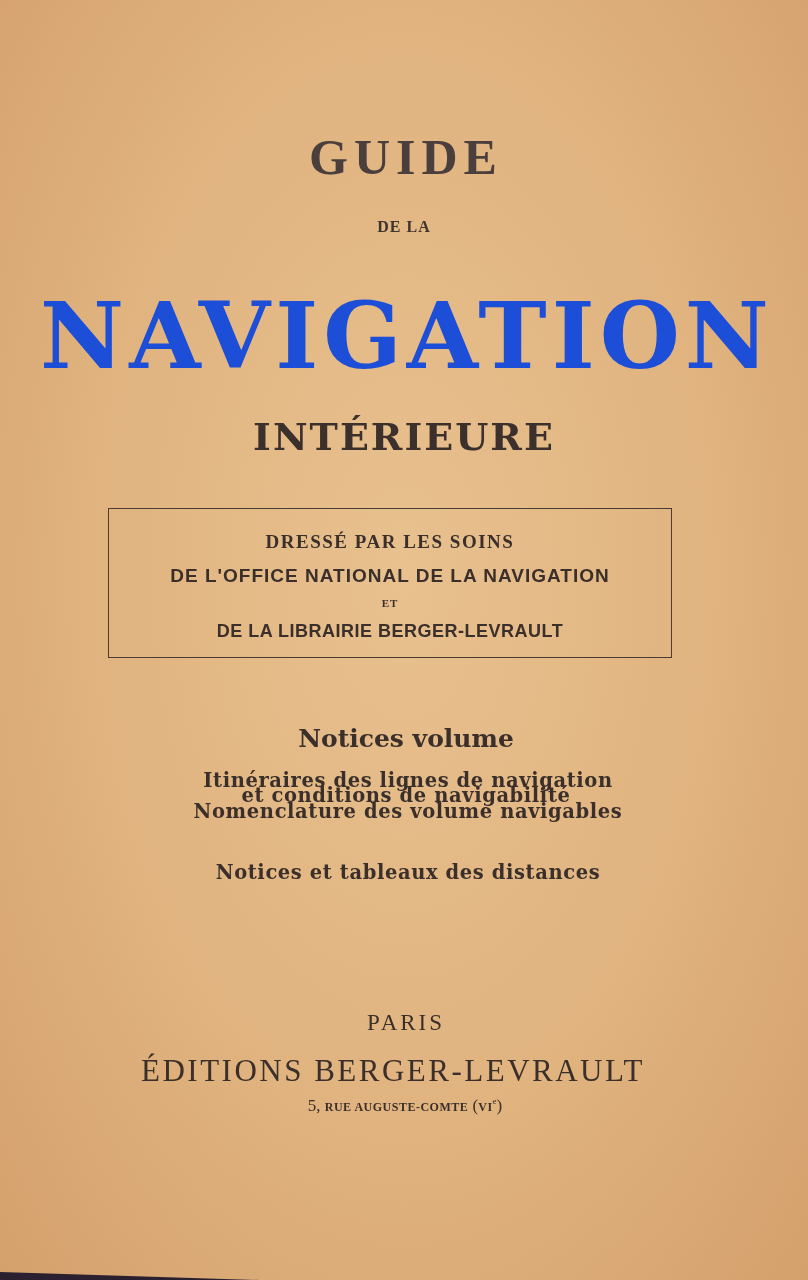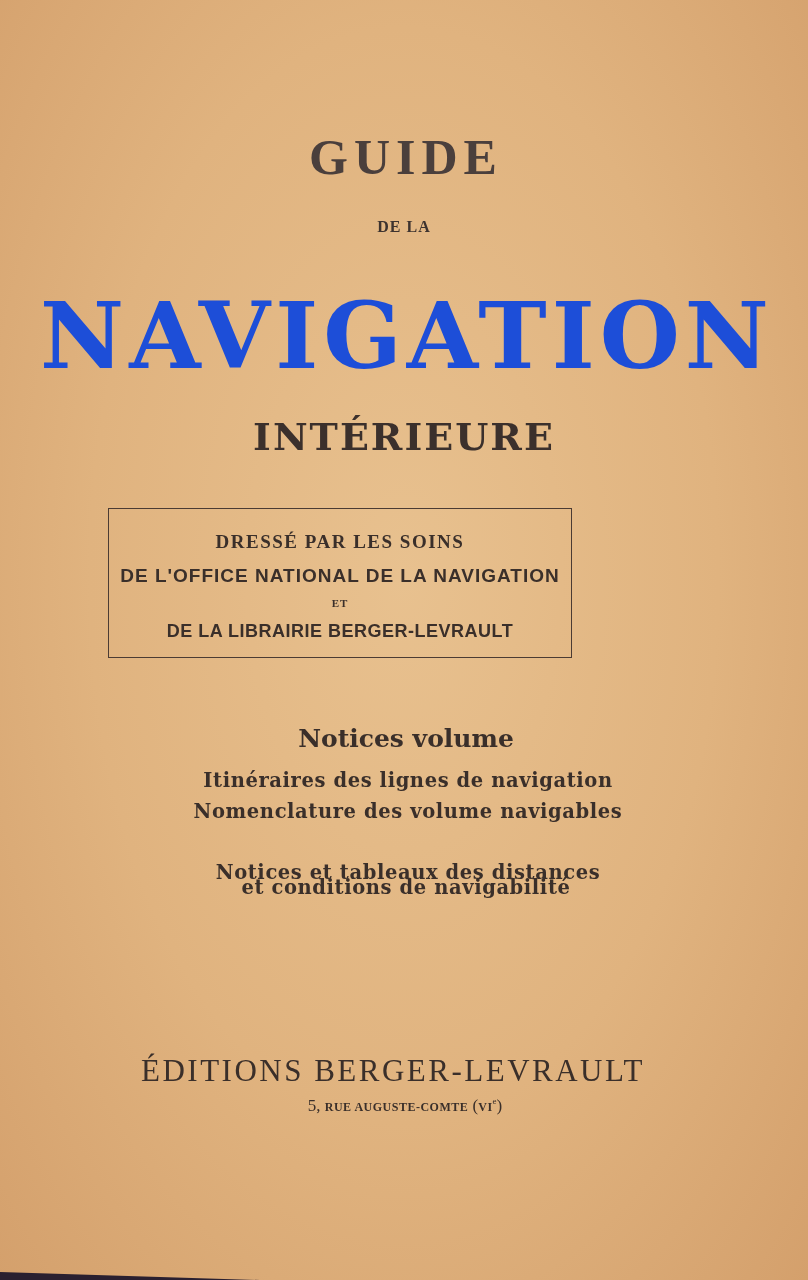--- a/index.html
+++ b/index.html
@@ -17,34 +17,34 @@
     .serif { font-family: "DejaVu Serif", "Liberation Serif", serif; }
     .lib-serif { font-family: "Liberation Serif", "DejaVu Serif", serif; }
     .sans { font-family: "Liberation Sans", "DejaVu Sans", sans-serif; }
 
     .guide { top: 128px; left: 4px; font-size: 50px; letter-spacing: 6px; font-weight: bold; color: #4a3f3c; }
     .dela { top: 218px; left: 0; font-size: 16px; font-weight: bold; letter-spacing: 1px; color: #3d332f; }
     .navigation { top: 282px; left: 6px; font-size: 92px; font-weight: bold; letter-spacing: 5px; color: #1d4ed8; }
     .interieure { top: 414px; left: 0; font-size: 38px; font-weight: bold; letter-spacing: 2px; color: #3b302c; }
 
     .box {
-      position: absolute; left: 108px; top: 508px; width: 464px; height: 150px;
+      position: absolute; left: 108px; top: 508px; width: 564px; height: 150px;
       border: 1.5px solid #4b3b33; box-sizing: border-box;
     }
     .box-line { position: absolute; left: 0; right: 0; text-align: center; white-space: nowrap; font-weight: bold; }
     .bl1 { top: 22px; font-size: 19px; font-weight: bold; letter-spacing: 1.5px; }
     .bl2 { top: 56px; font-size: 19px; letter-spacing: 1px; }
     .bl3 { top: 88px; font-size: 11px; font-weight: bold; letter-spacing: 1px; }
     .bl4 { top: 112px; font-size: 18px; letter-spacing: 0.5px; }
 
     .vol { top: 724px; left: 4px; font-size: 25px; font-weight: bold; }
     .li { font-size: 19.5px; font-weight: bold; letter-spacing: 0.6px; }
     .l1 { top: 769px; left: 8px; }
     .l2 { top: 800px; left: 8px; }
-    .l3 { top: 876px; left: 4px; }
+    .l3 { top: 784px; left: 4px; }
     .l4 { top: 861px; left: 8px; text-align: center; }
 
     .paris { top: 1010px; left: 4px; font-size: 23px; letter-spacing: 3px; }
     .editions { top: 1053px; left: -22px; font-size: 31px; letter-spacing: 2.5px; }
     .address { top: 1096px; left: 2px; font-size: 17px; }
     .address .sc { font-size: 12px; font-weight: bold; letter-spacing: 0.5px; }
     .year { top: 1134px; left: 4px; font-size: 20px; letter-spacing: 1px; }
     sup { font-size: 9px; }
   </style>
 </head>
@@ -62,20 +62,21 @@
     <div class="box-line lib-serif bl3">ET</div>
     <div class="box-line sans bl4">DE LA LIBRAIRIE BERGER-LEVRAULT</div>
   </div>
 
   <div class="center serif vol">Notices volume</div>
   <div class="center serif li l1">Itinéraires des lignes de navigation</div>
   <div class="center serif li l2">Nomenclature des volume navigables</div>
   <div class="center serif li l3">et conditions de navigabilité</div>
   <div class="center serif li l4">Notices et tableaux des distances</div>
 
+  <div class="center lib-serif paris">PARIS</div>
   <div class="center lib-serif editions">ÉDITIONS BERGER-LEVRAULT</div>
   <div class="center lib-serif address">
     <span>5,</span>
     <span class="sc">RUE AUGUSTE-COMTE</span>
     (<span class="sc">VI</span><sup>e</sup>)
   </div>
 
   <div class="edge-shadow"></div>
 </div>
 

